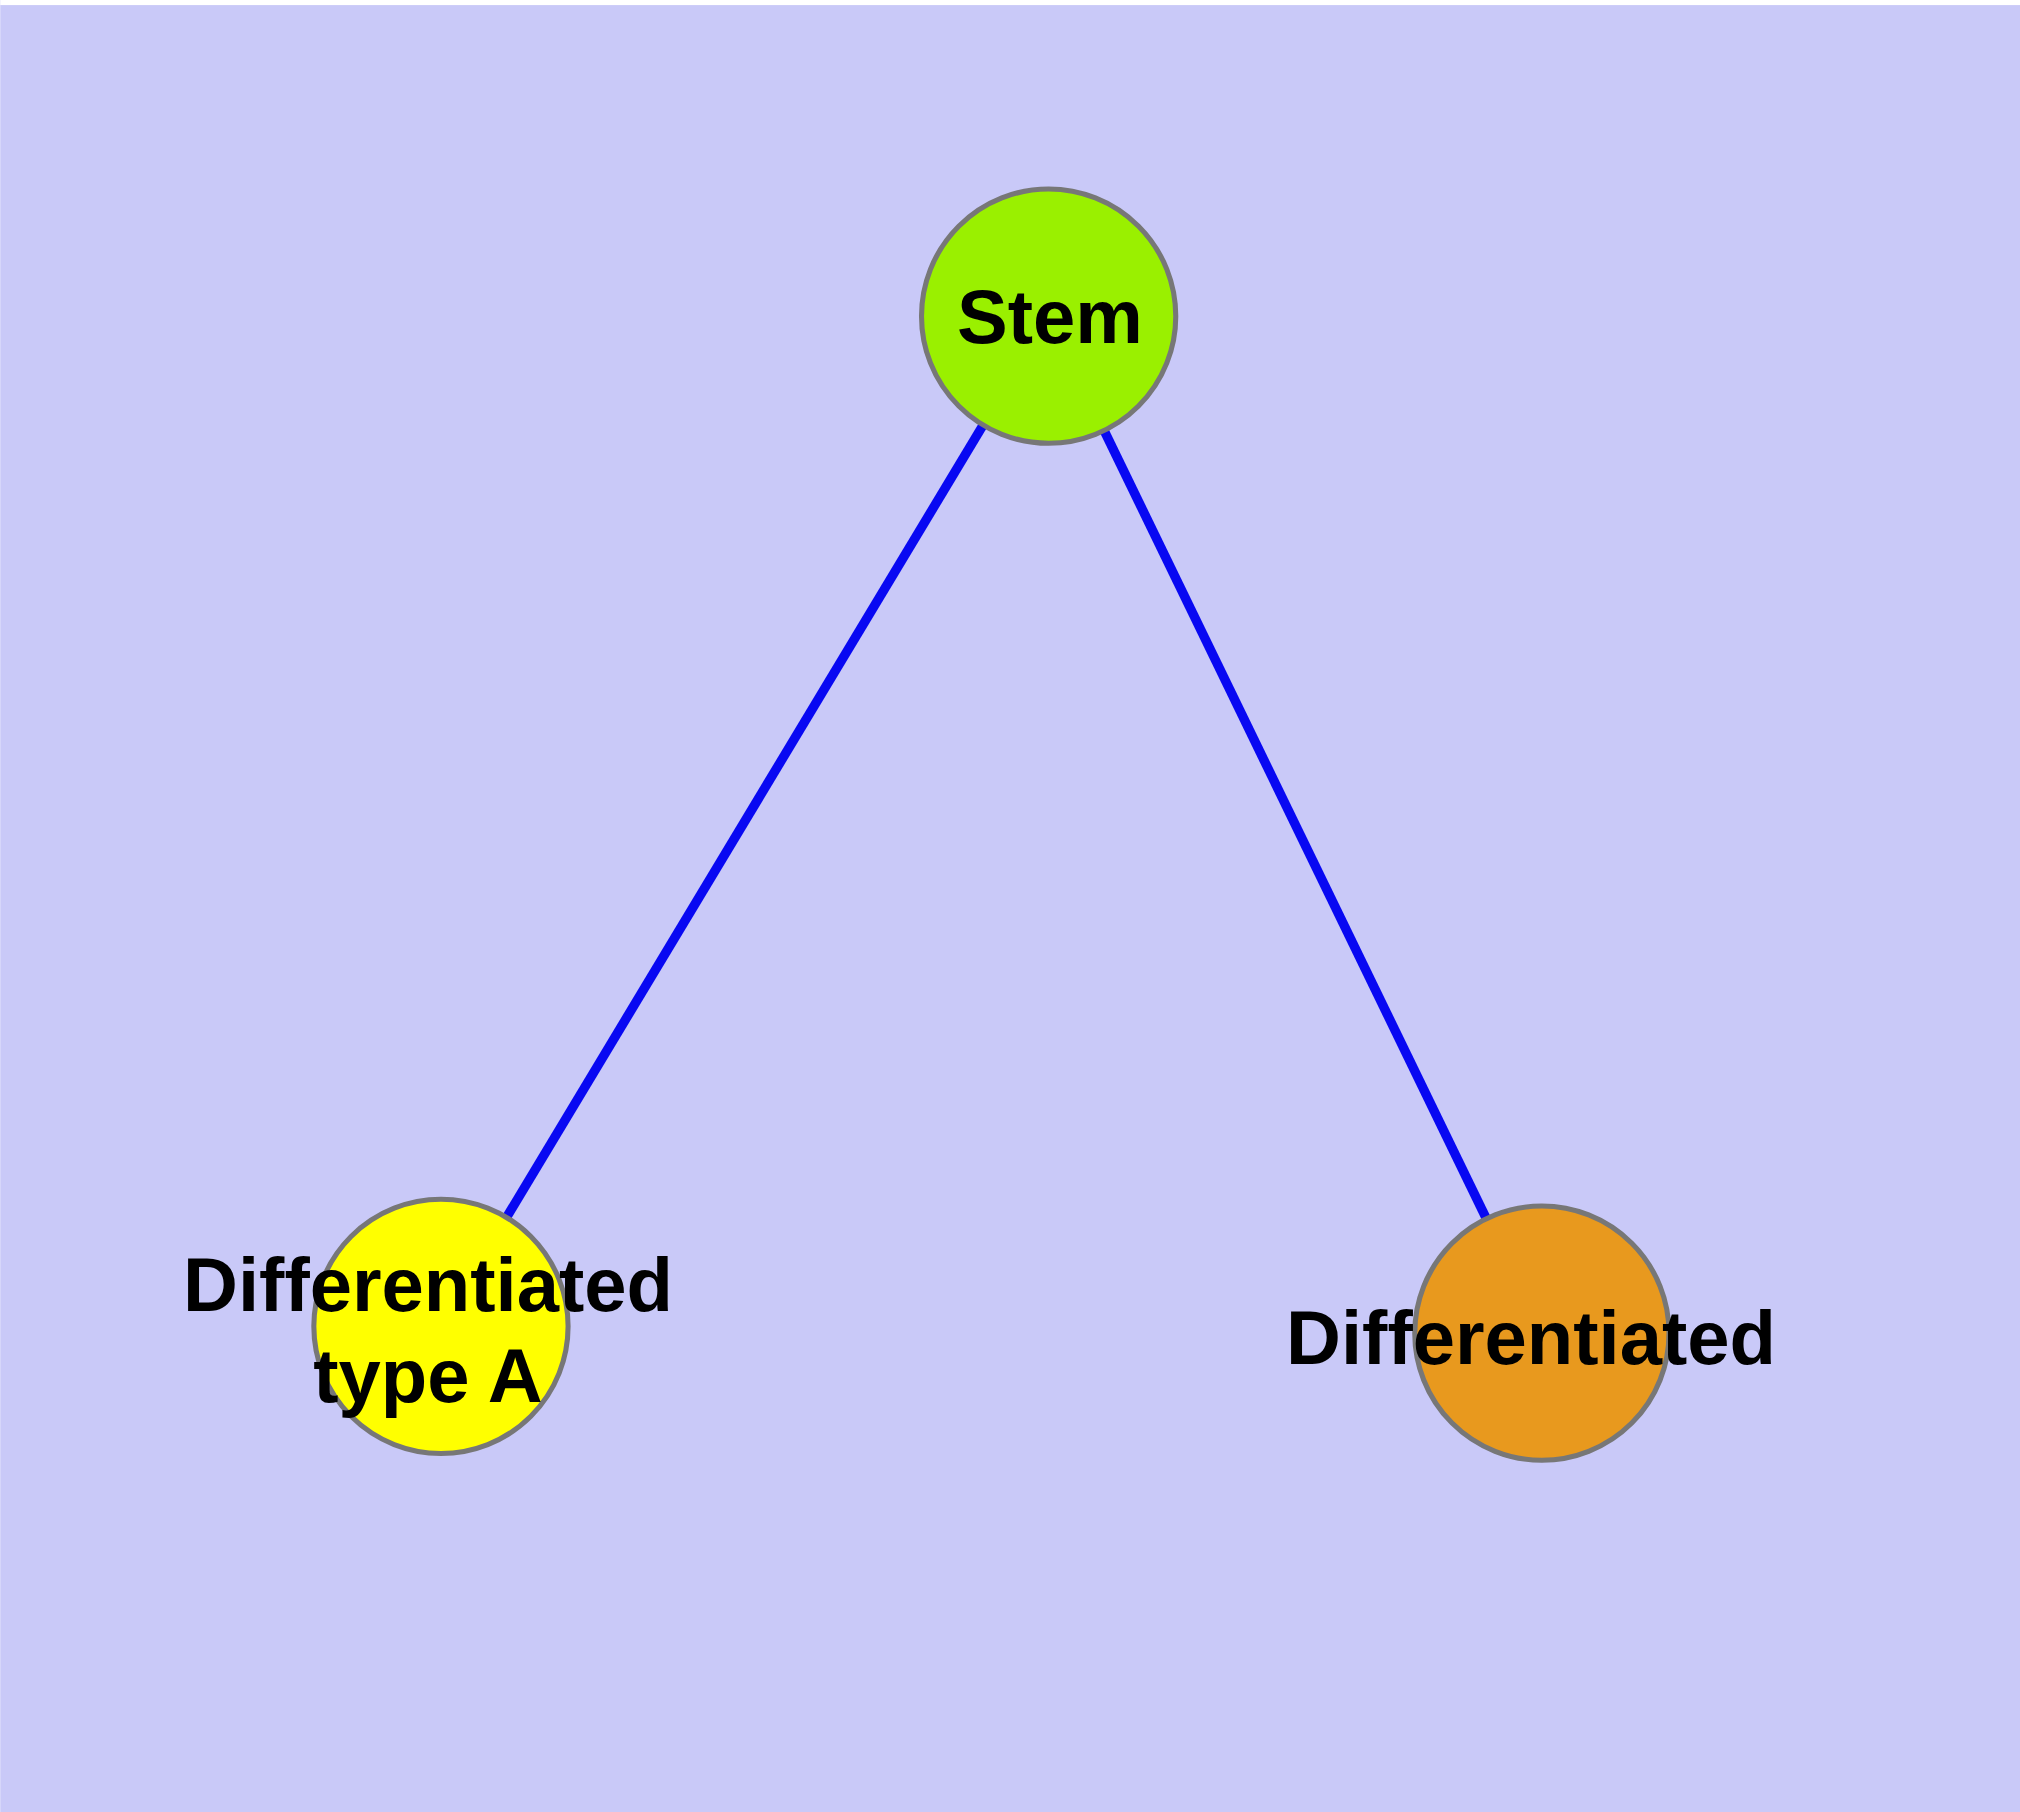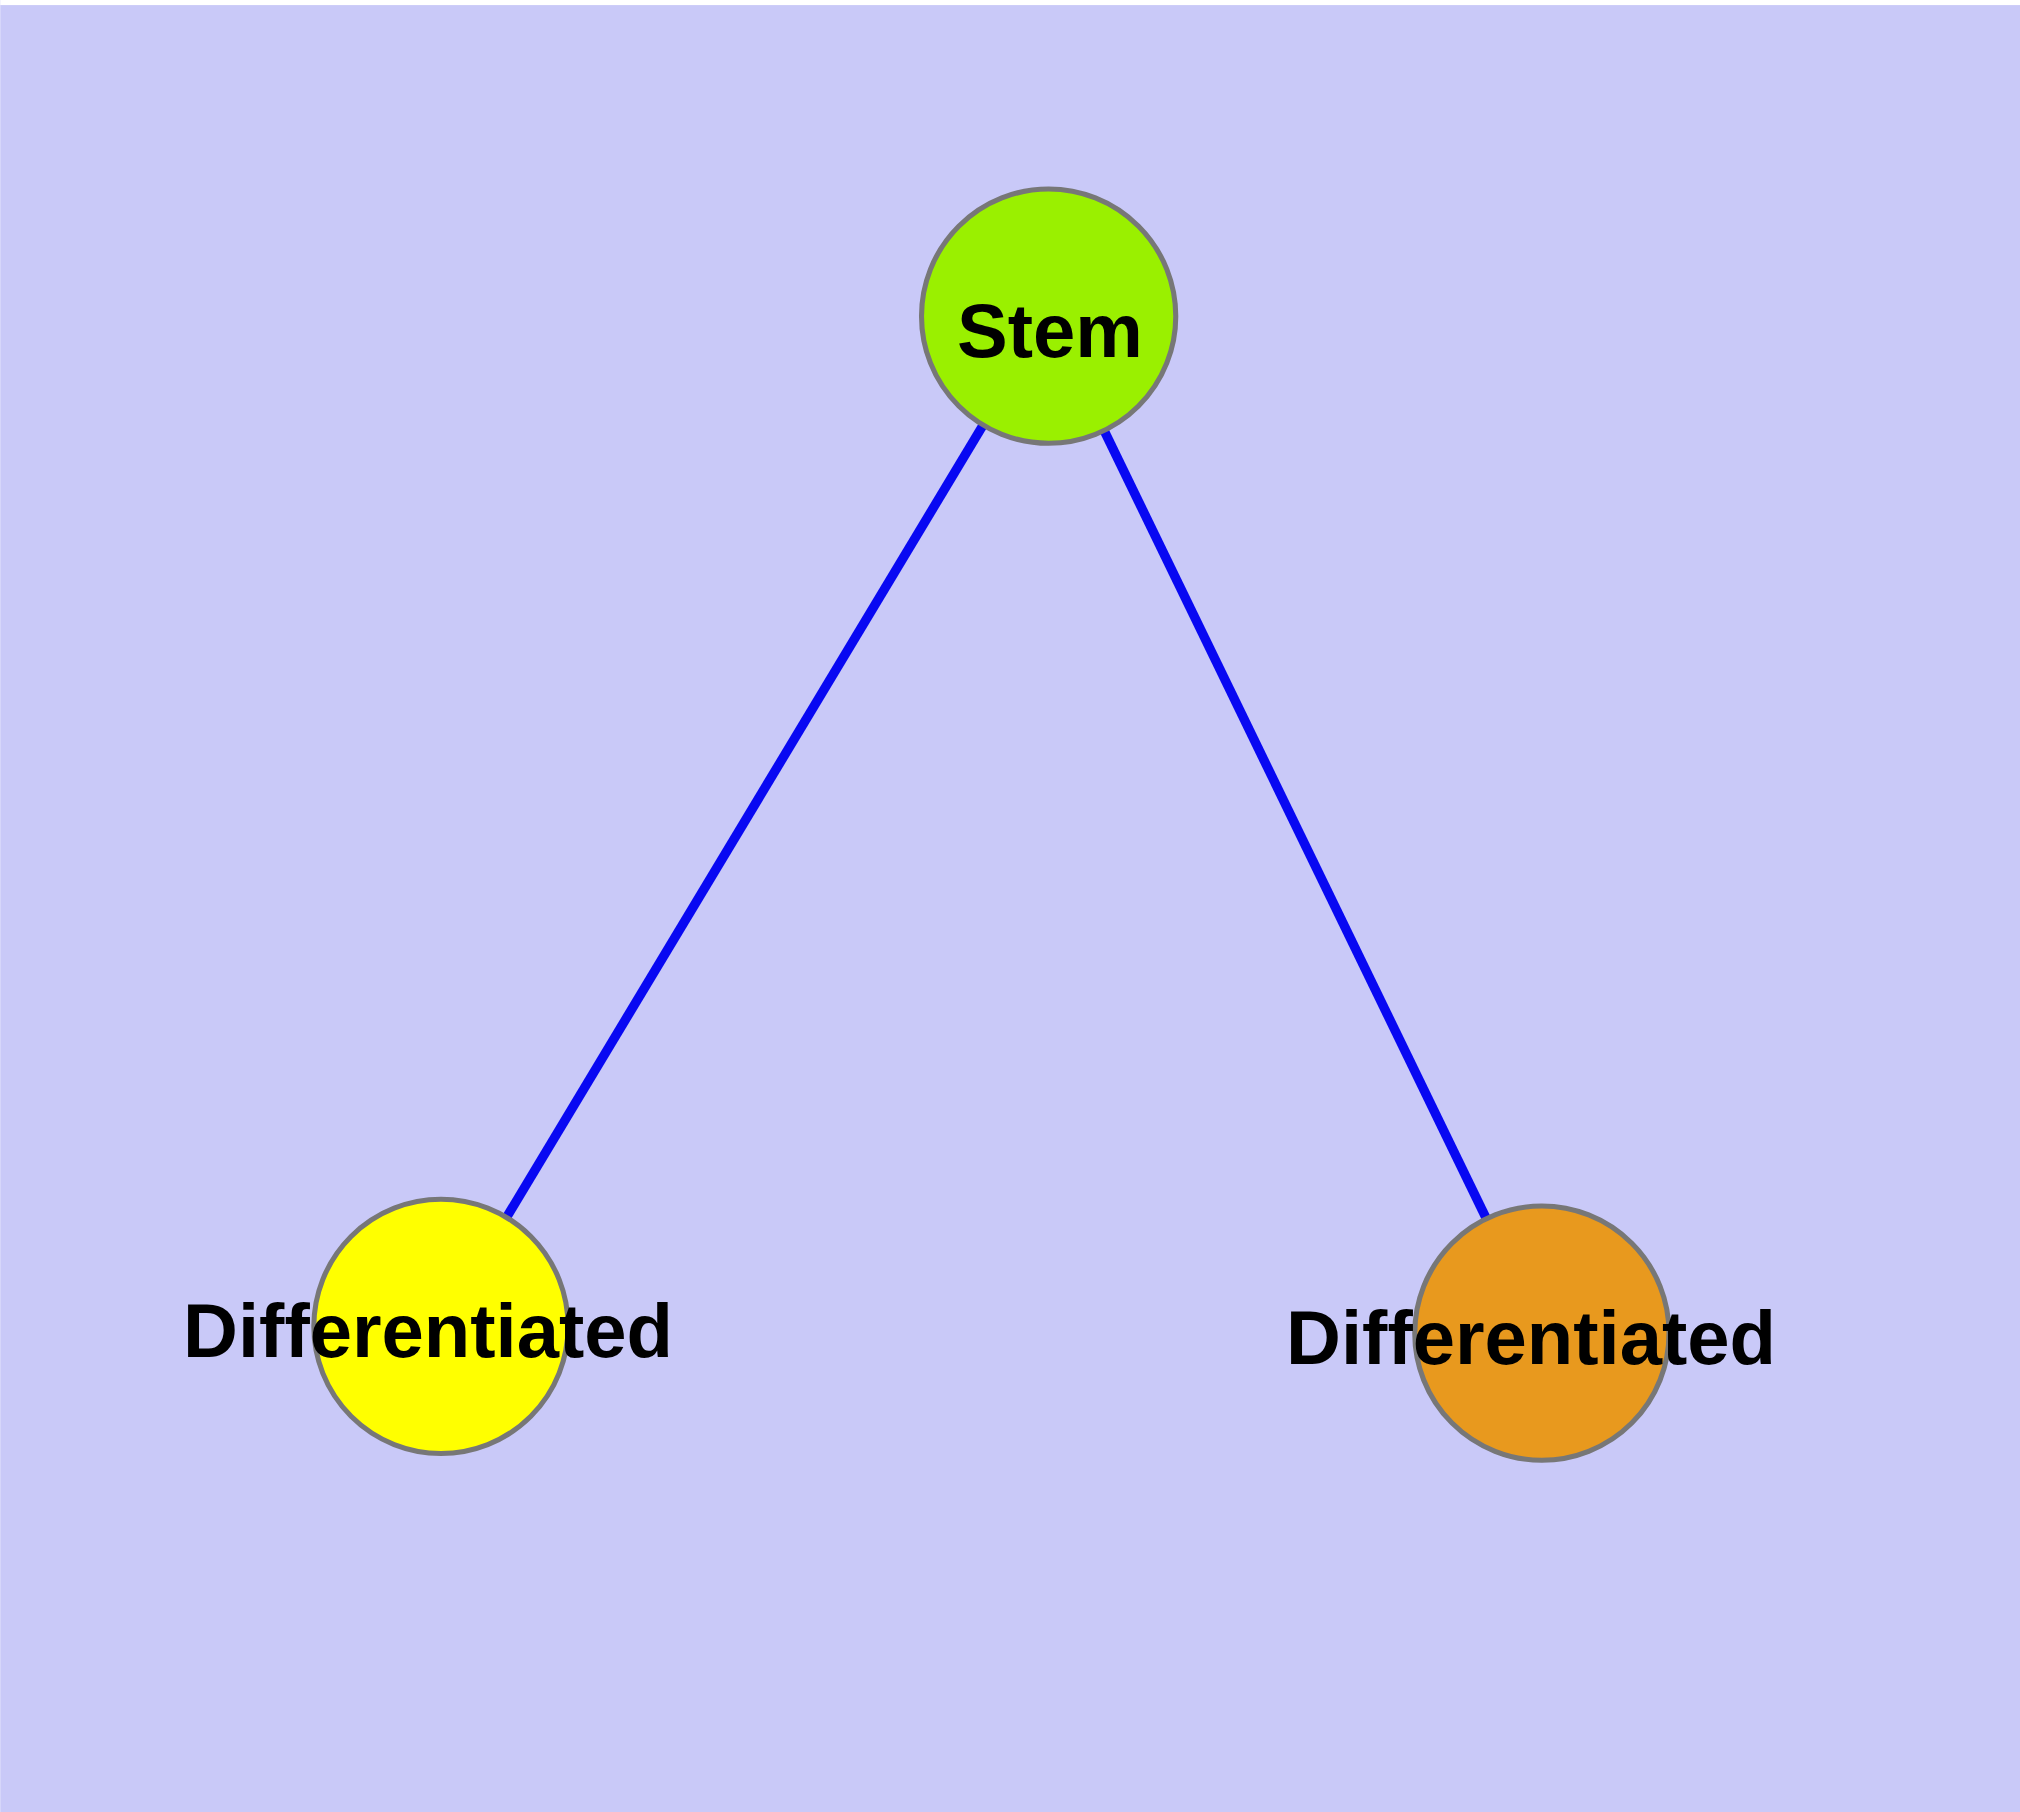--- a/index.html
+++ b/index.html
@@ -32,21 +32,21 @@
   .node-label {
     position: absolute;
     transform: translate(-50%, -50%);
     text-align: center;
     font-weight: bold;
     font-size: 76px;
     line-height: 91px;
     color: #000000;
     white-space: nowrap;
   }
-  .label-stem { left: 1050px; top: 330px; }
+  .label-stem { left: 1050px; top: 316px; }
   .label-a    { left: 428px;  top: 1330px; }
   .label-b    { left: 1531px; top: 1337px; }
 </style>
 </head>
 <body>
 
 <div class="canvas">
 
   <svg width="2021" height="1812" viewBox="0 0 2384 2138">
 
@@ -64,20 +64,21 @@
 
     <circle class="node-circle" cx="1819" cy="1573" r="150" fill="#E8991E" stroke="#777777"></circle>
   </svg>
 
   <div class="node-label label-stem">
     <div>Stem</div>
   </div>
 
   <div class="node-label label-a">
     <div>Differentiated</div>
+    <div>type A</div>
   </div>
 
   <div class="node-label label-b">
     <div>Differentiated</div>
   </div>
 
 </div>
 
 
 </body></html>

